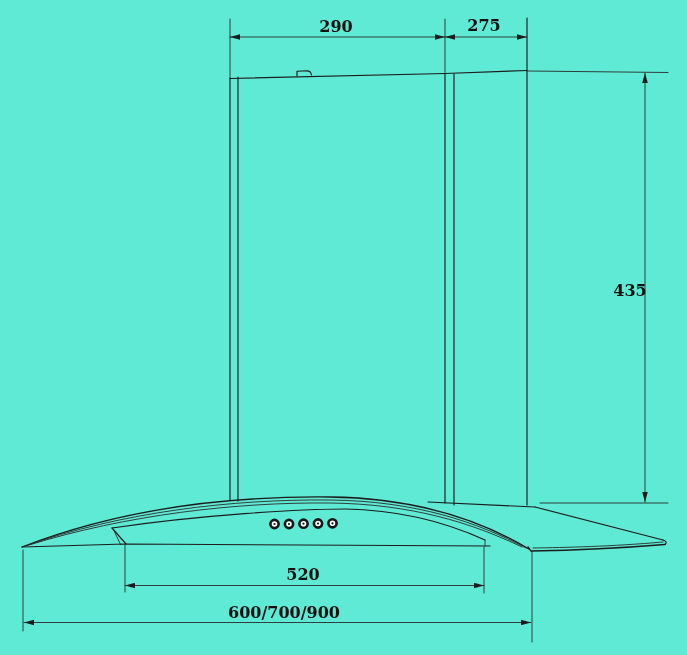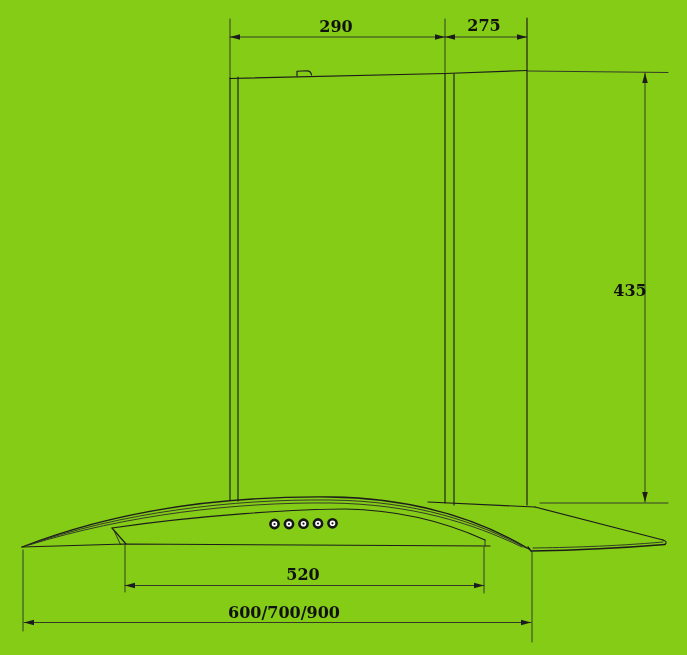--- a/index.html
+++ b/index.html
@@ -8,21 +8,21 @@
     background: #ffffff;
     width: 687px;
     height: 655px;
     overflow: hidden;
     font-family: "DejaVu Serif", serif;
   }
   .canvas {
     position: relative;
     width: 687px;
     height: 655px;
-    background: #84cc16;
+    background: #5eead4;
   }
   svg { display: block; }
   .ln {
     fill: none;
     stroke: #1c1c1c;
     stroke-width: 1.15;
     stroke-linecap: round;
     stroke-linejoin: round;
   }
   .ln-thin {

